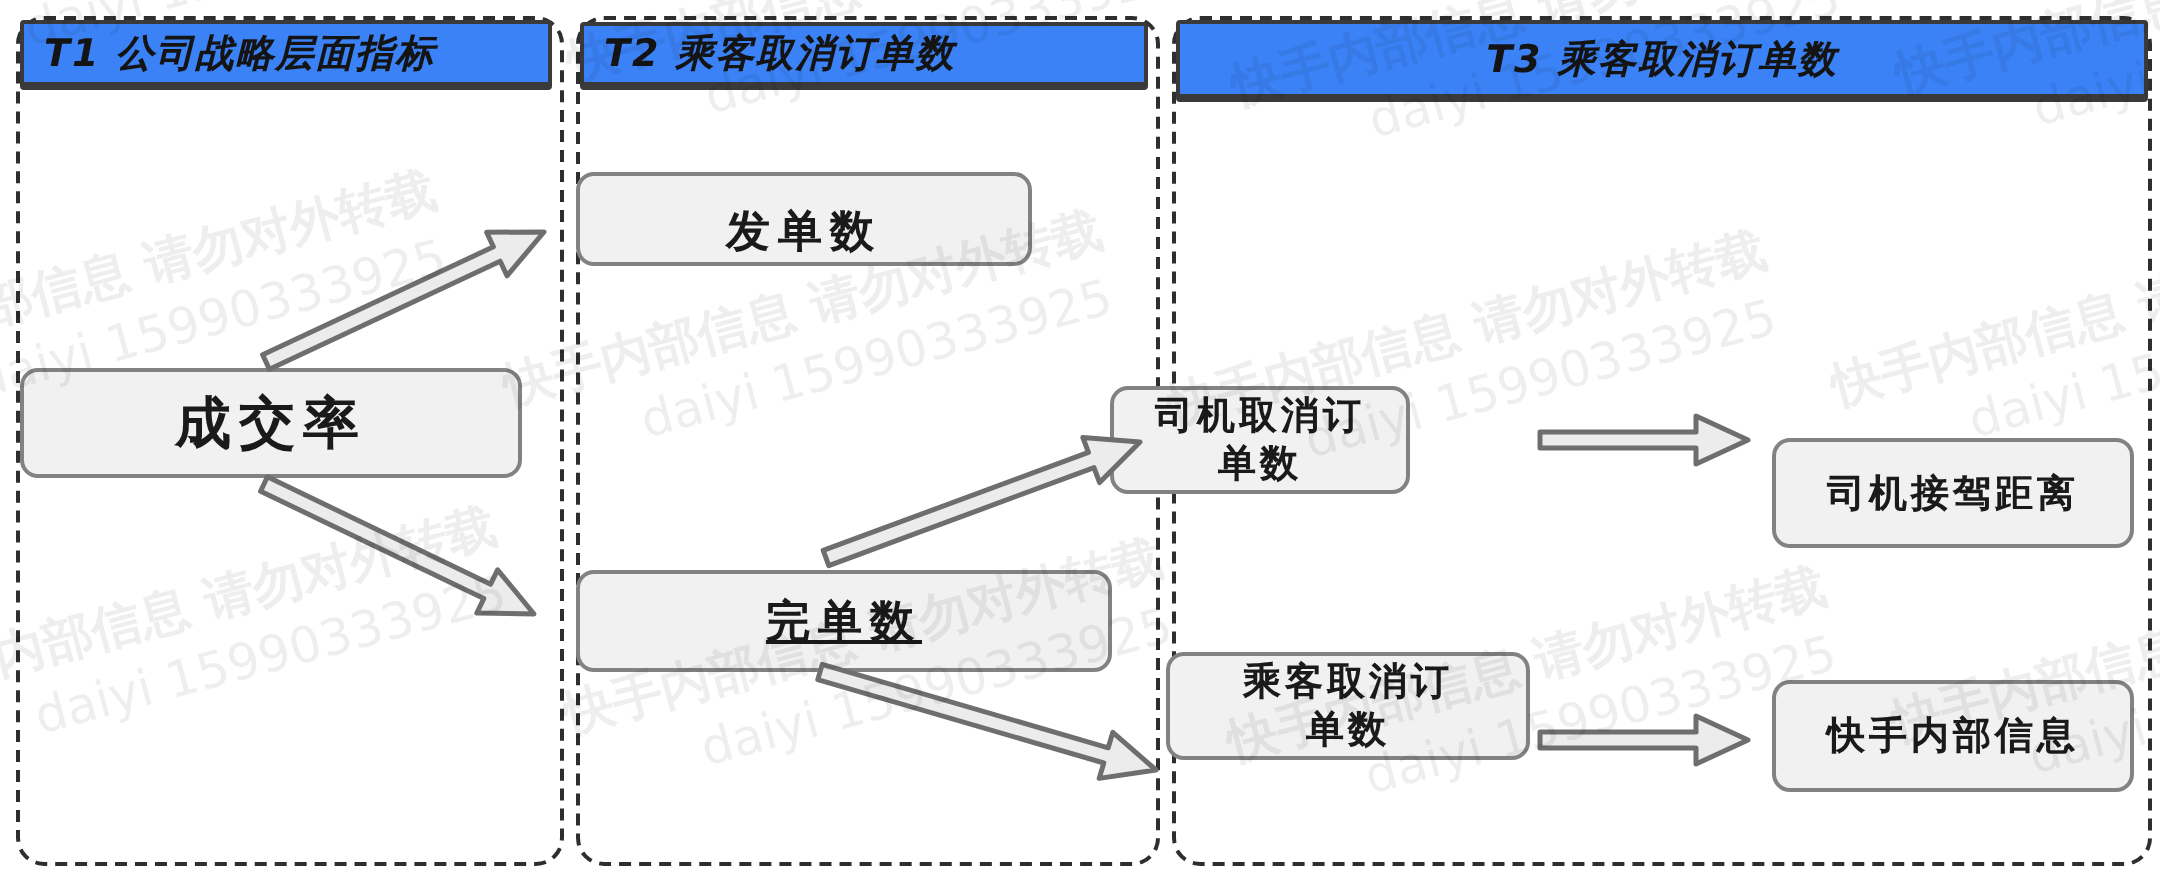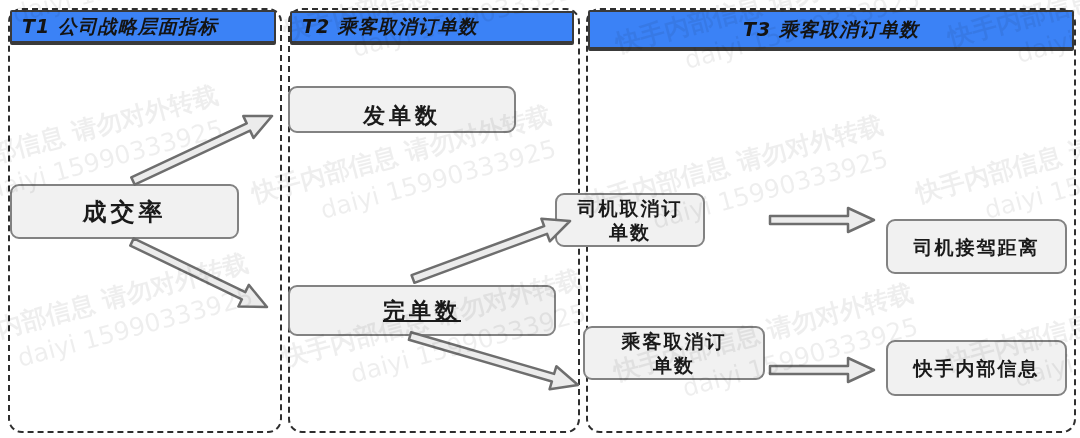--- a/index.html
+++ b/index.html
@@ -20,21 +20,21 @@
     font-size:19px;font-weight:bold;color:#141414;letter-spacing:1px;white-space:nowrap;font-style:italic;
   }
   #hdr-t1{left:10px;top:10px;width:266px;height:35px;padding-left:10px;box-sizing:border-box;}
   #hdr-t2{left:290px;top:11px;width:284px;height:34px;padding-left:10px;box-sizing:border-box;}
   #hdr-t3{left:588px;top:10px;width:482px;height:35px;justify-content:center;}
   .node{
     position:absolute;background:#f1f1f1;border:2px solid #828282;border-radius:9px;
     display:flex;align-items:center;justify-content:center;text-align:center;
     font-weight:bold;color:#1a1a1a;box-sizing:border-box;
   }
-  #node-cjl{left:10px;top:184px;width:229px;height:55px;font-size:24px;letter-spacing:4px;text-align:right;}
+  #node-cjl{left:10px;top:184px;width:251px;height:55px;font-size:28px;letter-spacing:4px;text-align:right;}
   #node-fds{left:288px;top:86px;width:228px;height:47px;font-size:22px;letter-spacing:4px;align-items:flex-end;}
   #node-wds{left:288px;top:285px;width:268px;height:51px;font-size:22px;letter-spacing:4px;text-decoration:underline;}
   .node-sm{font-size:19px;letter-spacing:2px;line-height:24px;}
   #node-sjq{left:555px;top:193px;width:150px;height:54px;}
   #node-sjq .lbl{width:112px;}
   #node-sjd{left:886px;top:191px;width:181px;height:55px;margin-top:28px;}
   #node-ckq{left:583px;top:326px;width:182px;height:54px;}
   #node-ckq .lbl{width:112px;}
   #node-ckd{left:886px;top:340px;width:181px;height:56px;}
   #arrows{position:absolute;left:0;top:0;width:1080px;height:438px;pointer-events:none;}

